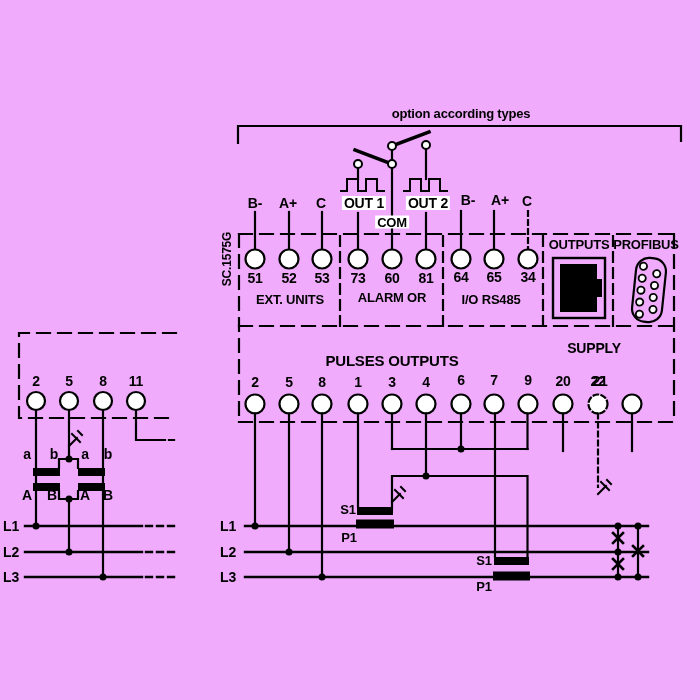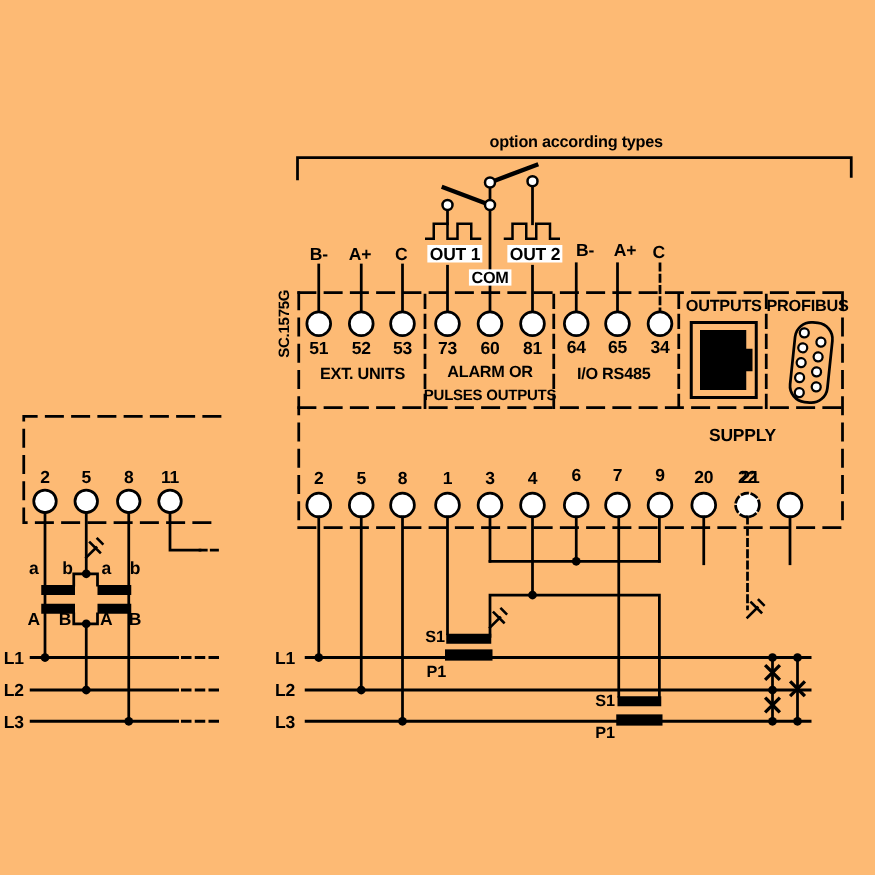--- a/index.html
+++ b/index.html
@@ -1,24 +1,24 @@
 <!DOCTYPE html>
 <html><head>
 <meta charset="utf-8">
 <style>
   html,body{margin:0;padding:0;background:#fff;}
-  #stage{position:relative;width:700px;height:700px;background:#fdba74;overflow:hidden;
+  #stage{position:relative;width:700px;height:700px;background:#f0abfc;overflow:hidden;
          font-family:"Liberation Sans",sans-serif;color:#000;}
   svg{position:absolute;left:0;top:0;}
   .t{position:absolute;transform:translate(-50%,-50%);white-space:nowrap;
      font-weight:600;letter-spacing:-0.2px;line-height:1;}
   .s14{font-size:14px;}
   .s13{font-size:13px;}
   .s12{font-size:12px;}
-  .s11{font-size:12px;}
+  .s11{font-size:15px;margin-top:44px;}
   .bg{background:#fff;padding:0 2px;}
   .vert{transform:translate(-50%,-50%) rotate(-90deg);}
 </style>
 </head>
 <body>
 
 <div id="stage">
 
   <svg width="700" height="700" viewBox="0 0 700 700">
     <g stroke="#000" fill="none" stroke-width="2.2" stroke-linecap="square">

